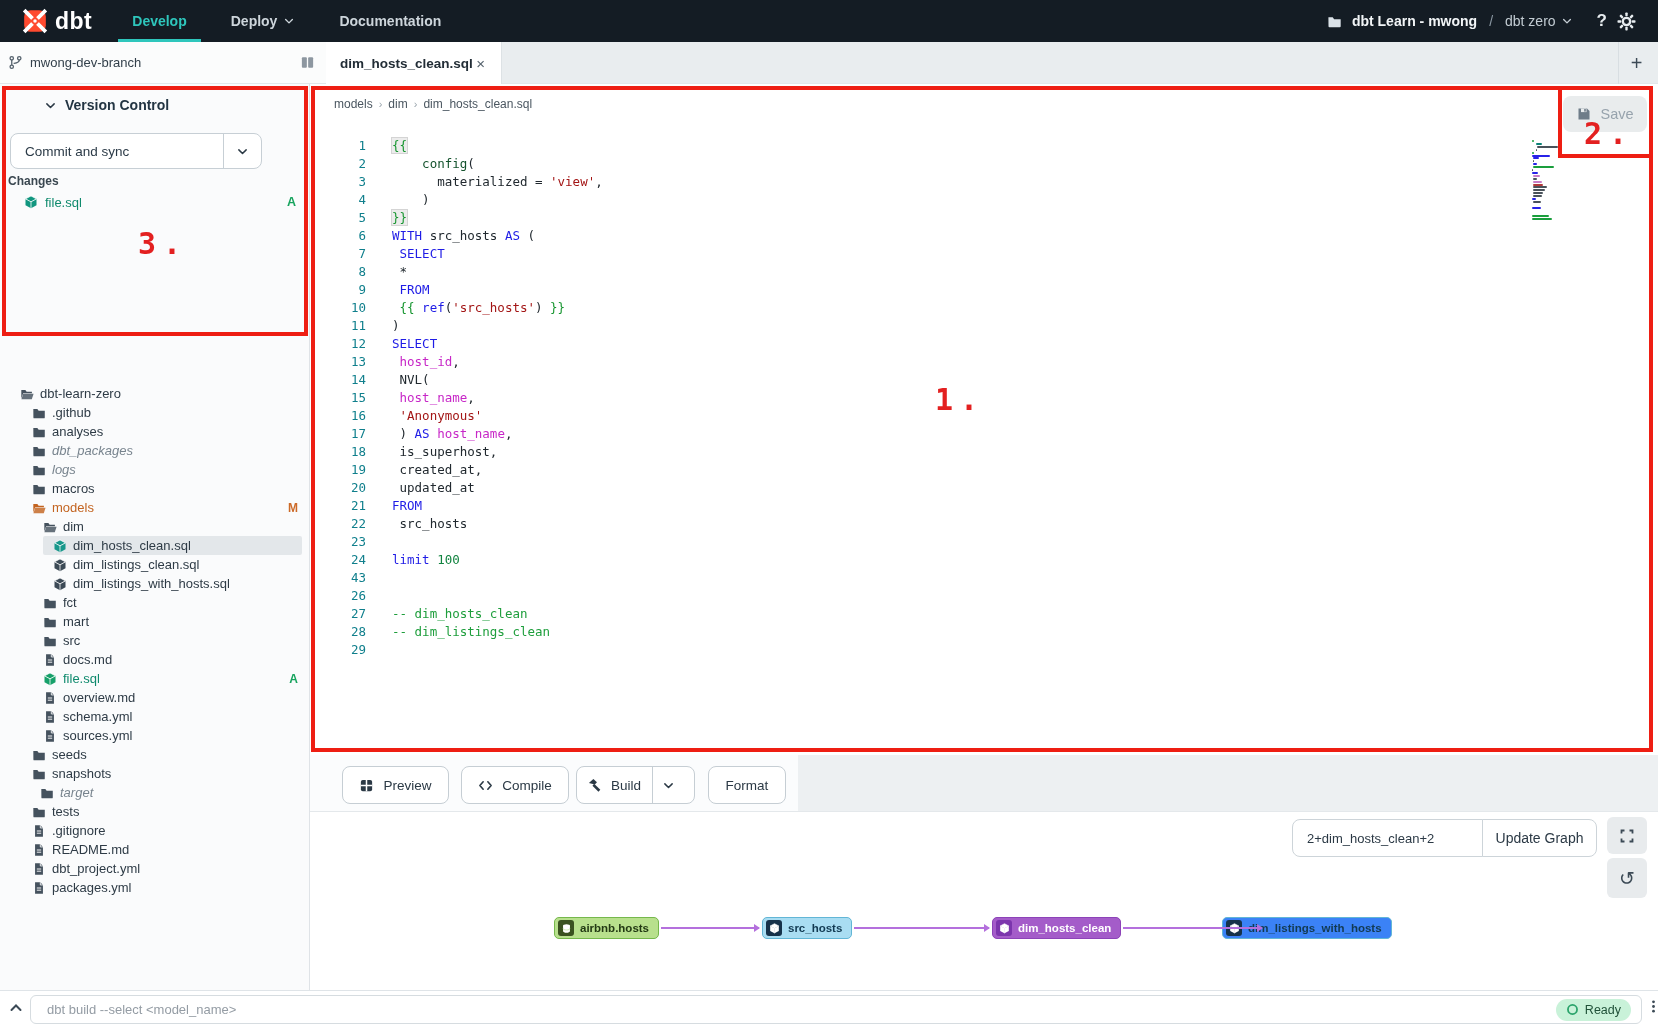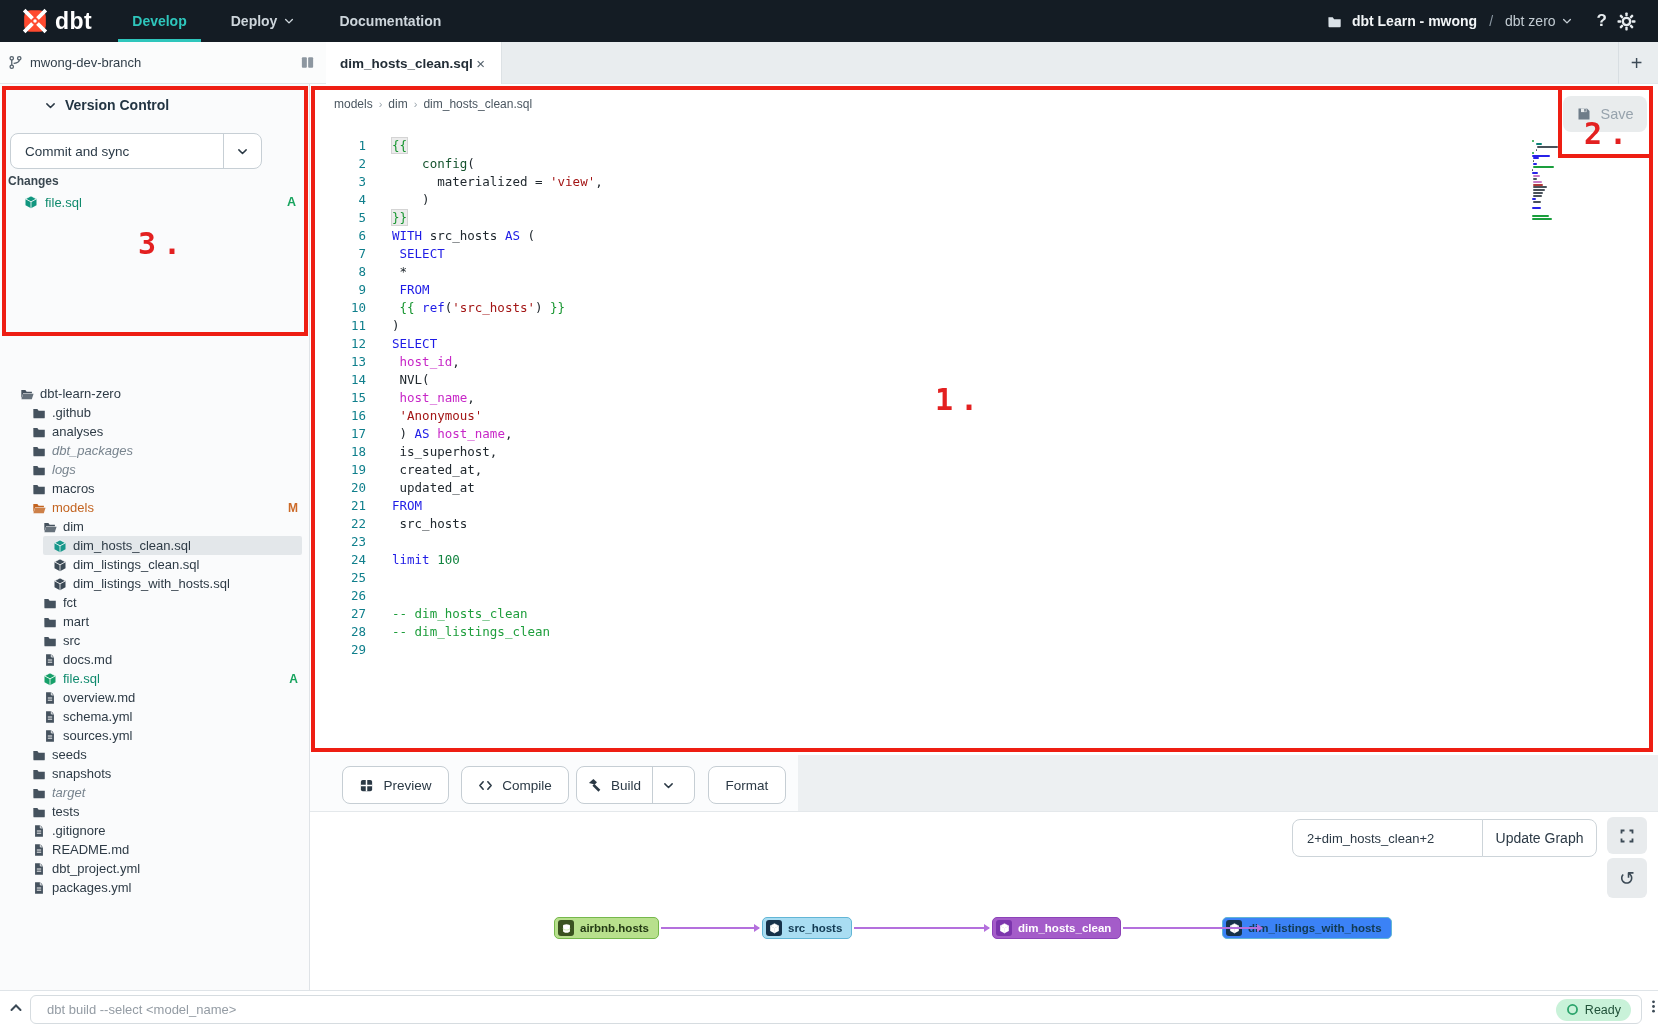--- a/index.html
+++ b/index.html
@@ -406,21 +406,21 @@
         <span class="tlabel">seeds</span>
       </div>
       <div class="trow" style="padding-left: 32px;">
         <span>
           <svg width="14" height="14" viewBox="0 0 16 16" style="display:block">
             <path d="M1.5 3.5h4.6l1.5 2h7v7.5a1 1 0 0 1-1 1h-11a1 1 0 0 1-1-1z" fill="#45525e"></path>
           </svg>
         </span>
         <span class="tlabel">snapshots</span>
       </div>
-      <div class="trow italic" style="padding-left: 32px;">
+      <div class="trow italic" style="padding-left: 40px;">
         <span>
           <svg width="14" height="14" viewBox="0 0 16 16" style="display:block">
             <path d="M1.5 3.5h4.6l1.5 2h7v7.5a1 1 0 0 1-1 1h-11a1 1 0 0 1-1-1z" fill="#45525e"></path>
           </svg>
         </span>
         <span class="tlabel">target</span>
       </div>
       <div class="trow" style="padding-left: 32px;">
         <span>
           <svg width="14" height="14" viewBox="0 0 16 16" style="display:block">
@@ -508,21 +508,21 @@
       <div class="cline" style="top: 252px; position: absolute;"><span class="cnum">15</span><span class="ctext"><span class=""> </span><span class="tk-var">host_name</span><span class="">,</span></span></div>
       <div class="cline" style="top: 270px; position: absolute;"><span class="cnum">16</span><span class="ctext"><span class=""> </span><span class="tk-str">'Anonymous'</span></span></div>
       <div class="cline" style="top: 288px; position: absolute;"><span class="cnum">17</span><span class="ctext"><span class=""> ) </span><span class="tk-kw">AS</span><span class=""> </span><span class="tk-var">host_name</span><span class="">,</span></span></div>
       <div class="cline" style="top: 306px; position: absolute;"><span class="cnum">18</span><span class="ctext"><span class=""> is_superhost,</span></span></div>
       <div class="cline" style="top: 324px; position: absolute;"><span class="cnum">19</span><span class="ctext"><span class=""> created_at,</span></span></div>
       <div class="cline" style="top: 342px; position: absolute;"><span class="cnum">20</span><span class="ctext"><span class=""> updated_at</span></span></div>
       <div class="cline" style="top: 360px; position: absolute;"><span class="cnum">21</span><span class="ctext"><span class="tk-kw">FROM</span></span></div>
       <div class="cline" style="top: 378px; position: absolute;"><span class="cnum">22</span><span class="ctext"><span class=""> src_hosts</span></span></div>
       <div class="cline" style="top: 396px; position: absolute;"><span class="cnum">23</span><span class="ctext"></span></div>
       <div class="cline" style="top: 414px; position: absolute;"><span class="cnum">24</span><span class="ctext"><span class="tk-kw">limit</span><span class=""> </span><span class="tk-num">100</span></span></div>
-      <div class="cline" style="top: 432px; position: absolute;"><span class="cnum">25</span><span class="ctext"></span></div>
+      <div class="cline" style="top: 432px; position: absolute;"><span class="cnum">43</span><span class="ctext"></span></div>
       <div class="cline" style="top: 450px; position: absolute;"><span class="cnum">26</span><span class="ctext"></span></div>
       <div class="cline" style="top: 468px; position: absolute;"><span class="cnum">27</span><span class="ctext"><span class="tk-com">-- dim_hosts_clean</span></span></div>
       <div class="cline" style="top: 486px; position: absolute;"><span class="cnum">28</span><span class="ctext"><span class="tk-com">-- dim_listings_clean</span></span></div>
       <div class="cline" style="top: 504px; position: absolute;"><span class="cnum">29</span><span class="ctext"></span></div>
     </div>
   <div id="minimap">
       <div style="top: 0px; left: 0px; width: 1.9px; background: rgb(26, 158, 60);"></div>
       <div style="top: 2.9px; left: 3.6px; width: 6.65px; background: rgb(11, 130, 118);"></div>
       <div style="top: 5.8px; left: 5.4px; width: 20.9px; background: rgb(73, 82, 90);"></div>
       <div style="top: 8.7px; left: 3.6px; width: 0.95px; background: rgb(73, 82, 90);"></div>

